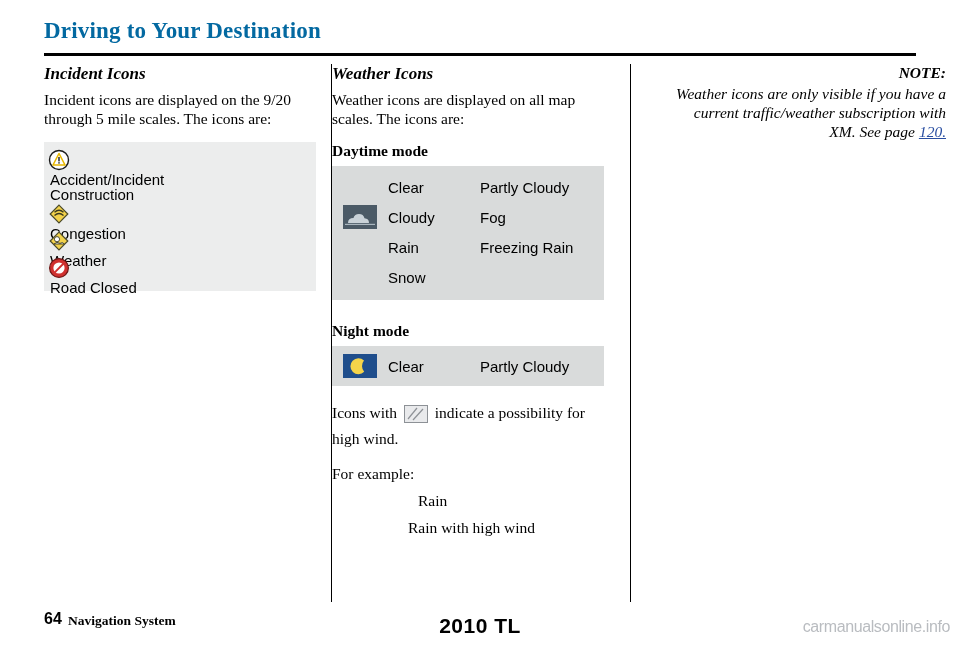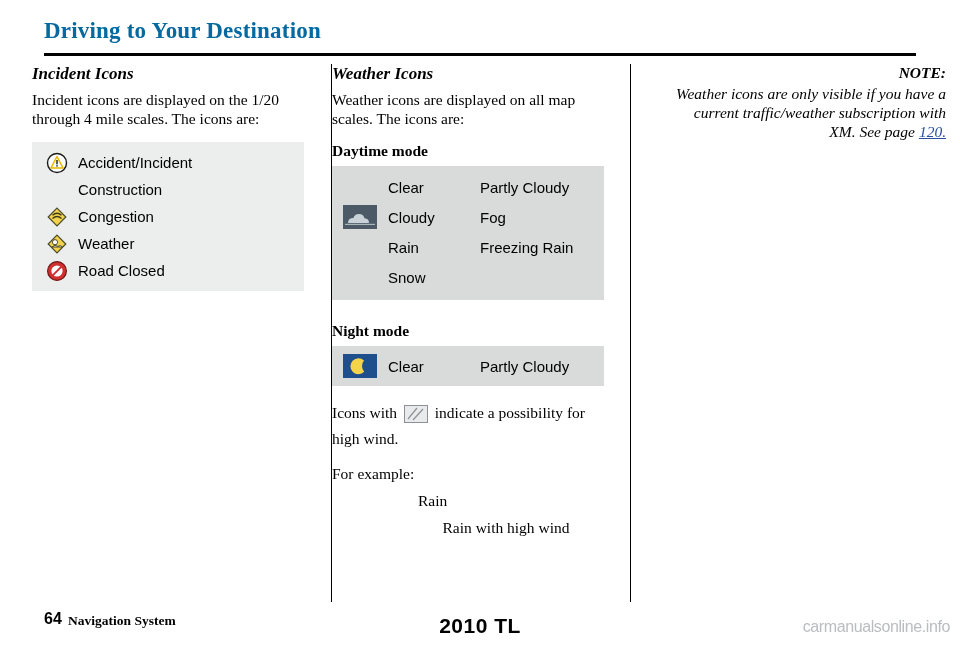--- a/index.html
+++ b/index.html
@@ -47,21 +47,21 @@
     background: #000;
   }
   .col-sep.a { left: 331px; }
   .col-sep.b { left: 630px; }
 
   
   .col {
     position: absolute;
     top: 64px;
   }
-  .col1 { left: 32px; width: 252px; }
+  .col1 { left: 44px; width: 252px; }
   .col2 { left: 332px; width: 272px; }
   .col3 { left: 674px; width: 272px; text-align: right; }
 
   .sec-head {
     font-family: "Liberation Serif", serif;
     font-weight: bold;
     font-style: italic;
     font-size: 17px;
     color: #000;
     margin: 0 0 6px 0;
@@ -84,23 +84,22 @@
   
   .icon-panel {
     background: #eceded;
     margin-top: 14px;
     padding: 7px 0 7px 0;
     width: 272px;
     box-sizing: border-box;
   }
   .icon-row {
     display: flex;
-    align-items: center;
     height: 27px;
-    padding-left: 10px;
+    flex-direction: column;
   }
   .icon-slot {
     width: 30px;
     min-width: 30px;
     height: 22px;
     display: flex;
     align-items: center;
     justify-content: center;
   }
   .icon-label {
@@ -253,21 +252,21 @@
 <div class="page">
 
   <div class="page-title">Driving to Your Destination</div>
   <div class="title-rule"></div>
 
   <div class="col-sep a"></div>
   <div class="col-sep b"></div>
 
   <div class="col col1">
     <div class="sec-head">Incident Icons</div>
-    <p class="body-text">Incident icons are displayed on the 1/20 through 4 mile scales. The icons are:</p>
+    <p class="body-text">Incident icons are displayed on the 9/20 through 5 mile scales. The icons are:</p>
 
     <div class="icon-panel">
 
       <div class="icon-row">
         <span class="icon-slot">
           <svg width="22" height="22" viewBox="0 0 22 22">
             <circle cx="11" cy="11" r="9.5" fill="#ffffff" stroke="#1a1a1a" stroke-width="1.4"></circle>
             <path d="M11 4.5 L17 16 L5 16 Z" fill="#ffffff" stroke="#e8b800" stroke-width="1.6" stroke-linejoin="round"></path>
             <rect x="10.3" y="8" width="1.4" height="4.4" fill="#1a1a1a"></rect>
             <rect x="10.3" y="13.2" width="1.4" height="1.4" fill="#1a1a1a"></rect>
@@ -383,21 +382,21 @@
       </span>
       <span>indicate a possibility for high wind.</span>
     </p>
 
     <div class="example-line">For example:</div>
 
     <div class="example-item">
       <span class="ex-ic"></span>
       <span>Rain</span>
     </div>
-    <div class="example-item" style="padding-left:46px;justify-content:center;">
+    <div class="example-item" style="padding-left:46px;">
       <span class="ex-ic"></span>
       <span>Rain with high wind</span>
     </div>
   </div>
 
   <div class="col col3">
     <div class="note-head">NOTE:</div>
     <p class="note-body"><span>Weather icons are only visible if you have a current traffic/weather subscription with XM. See page </span><span class="pagelink">120.</span></p>
   </div>
 

